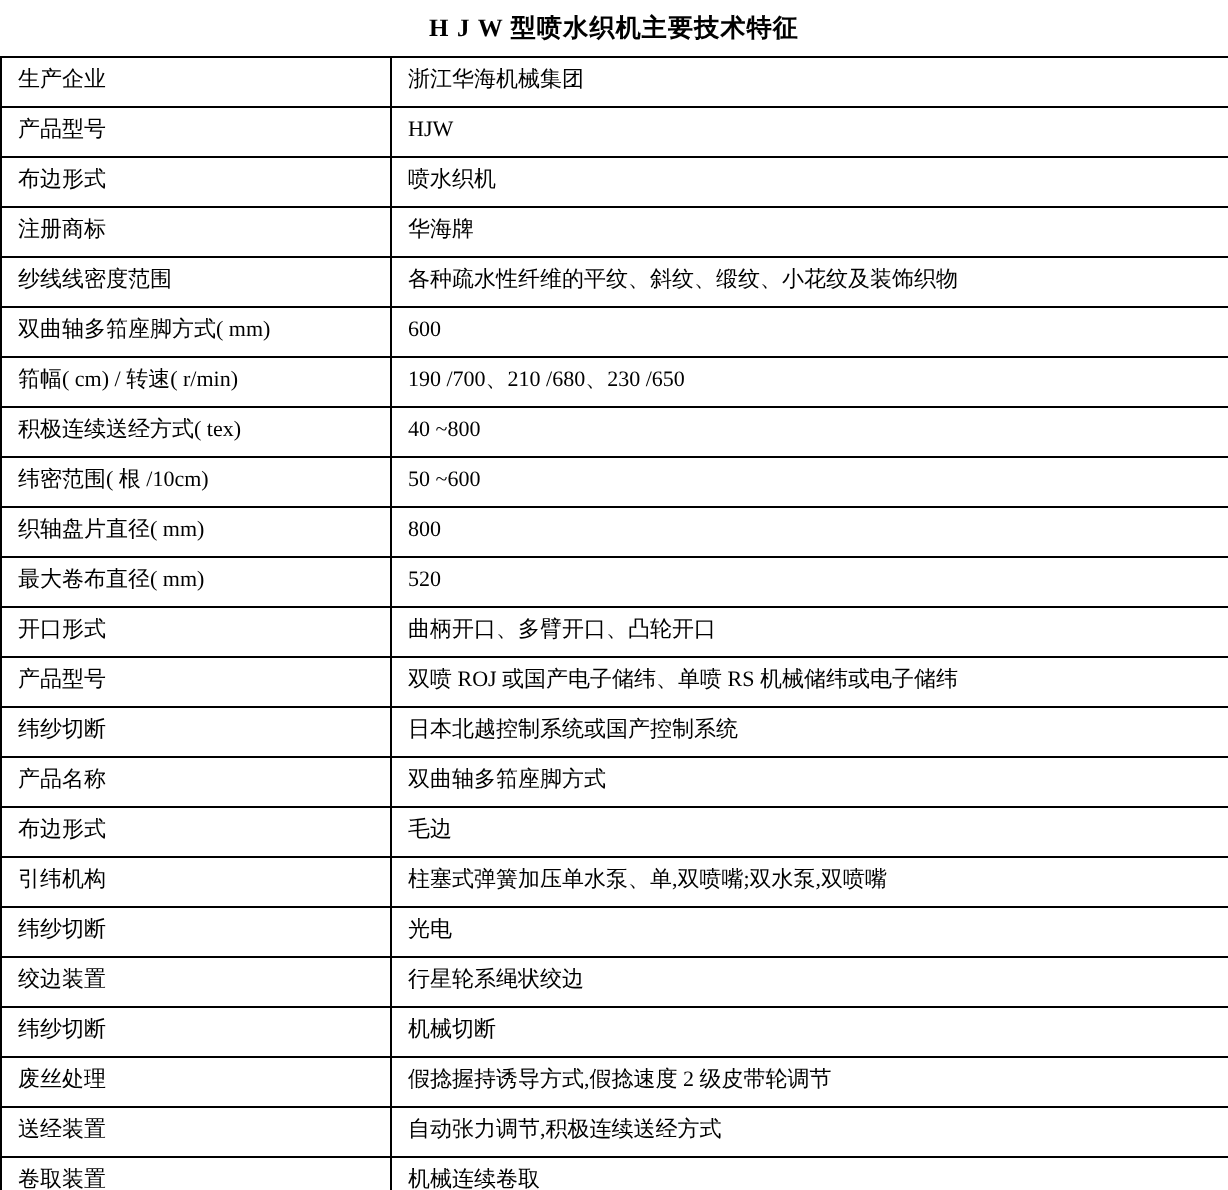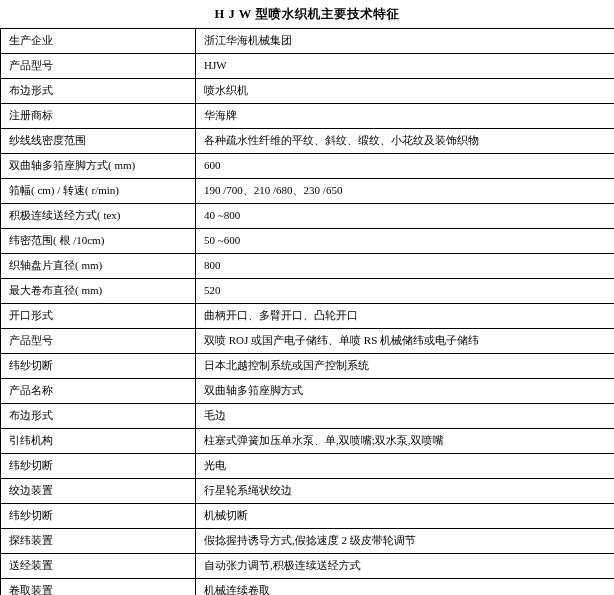--- a/index.html
+++ b/index.html
@@ -136,21 +136,21 @@
       </tr>
       <tr>
         <td class="col-label">绞边装置</td>
         <td class="col-value">行星轮系绳状绞边</td>
       </tr>
       <tr>
         <td class="col-label">纬纱切断</td>
         <td class="col-value">机械切断</td>
       </tr>
       <tr>
-        <td class="col-label">探纬装置</td>
+        <td class="col-label">废丝处理</td>
         <td class="col-value">假捻握持诱导方式,假捻速度 2 级皮带轮调节</td>
       </tr>
       <tr>
         <td class="col-label">送经装置</td>
         <td class="col-value">自动张力调节,积极连续送经方式</td>
       </tr>
       <tr>
         <td class="col-label">卷取装置</td>
         <td class="col-value">机械连续卷取</td>
       </tr>

